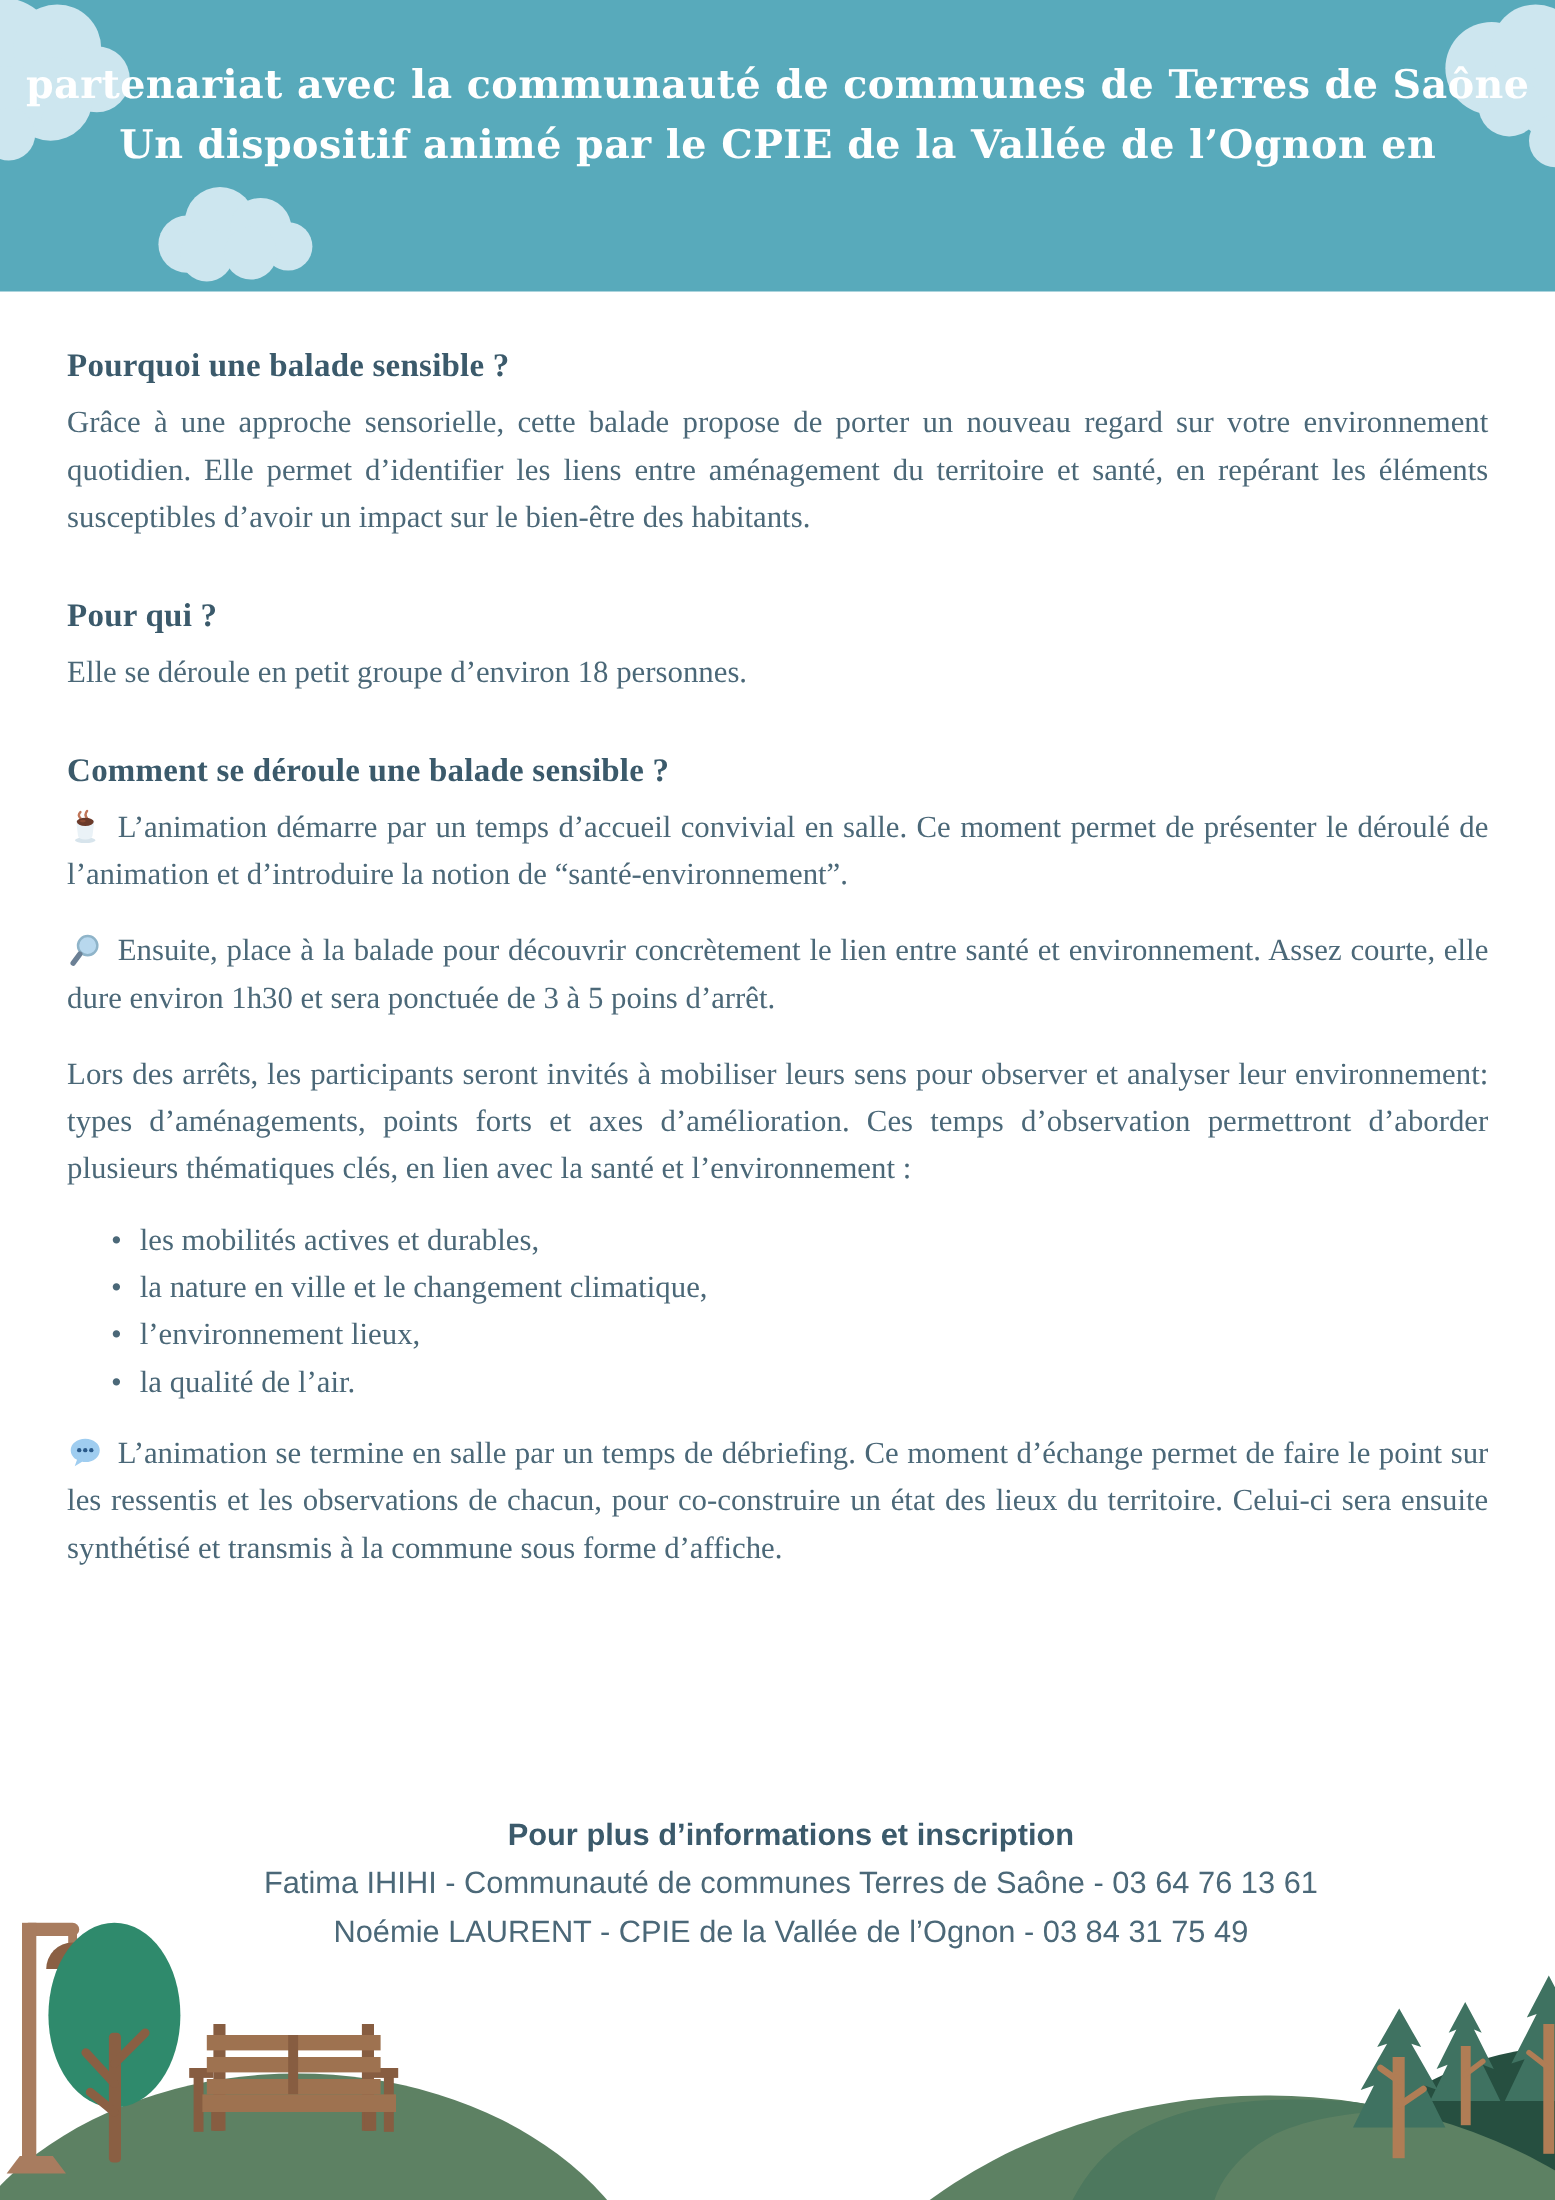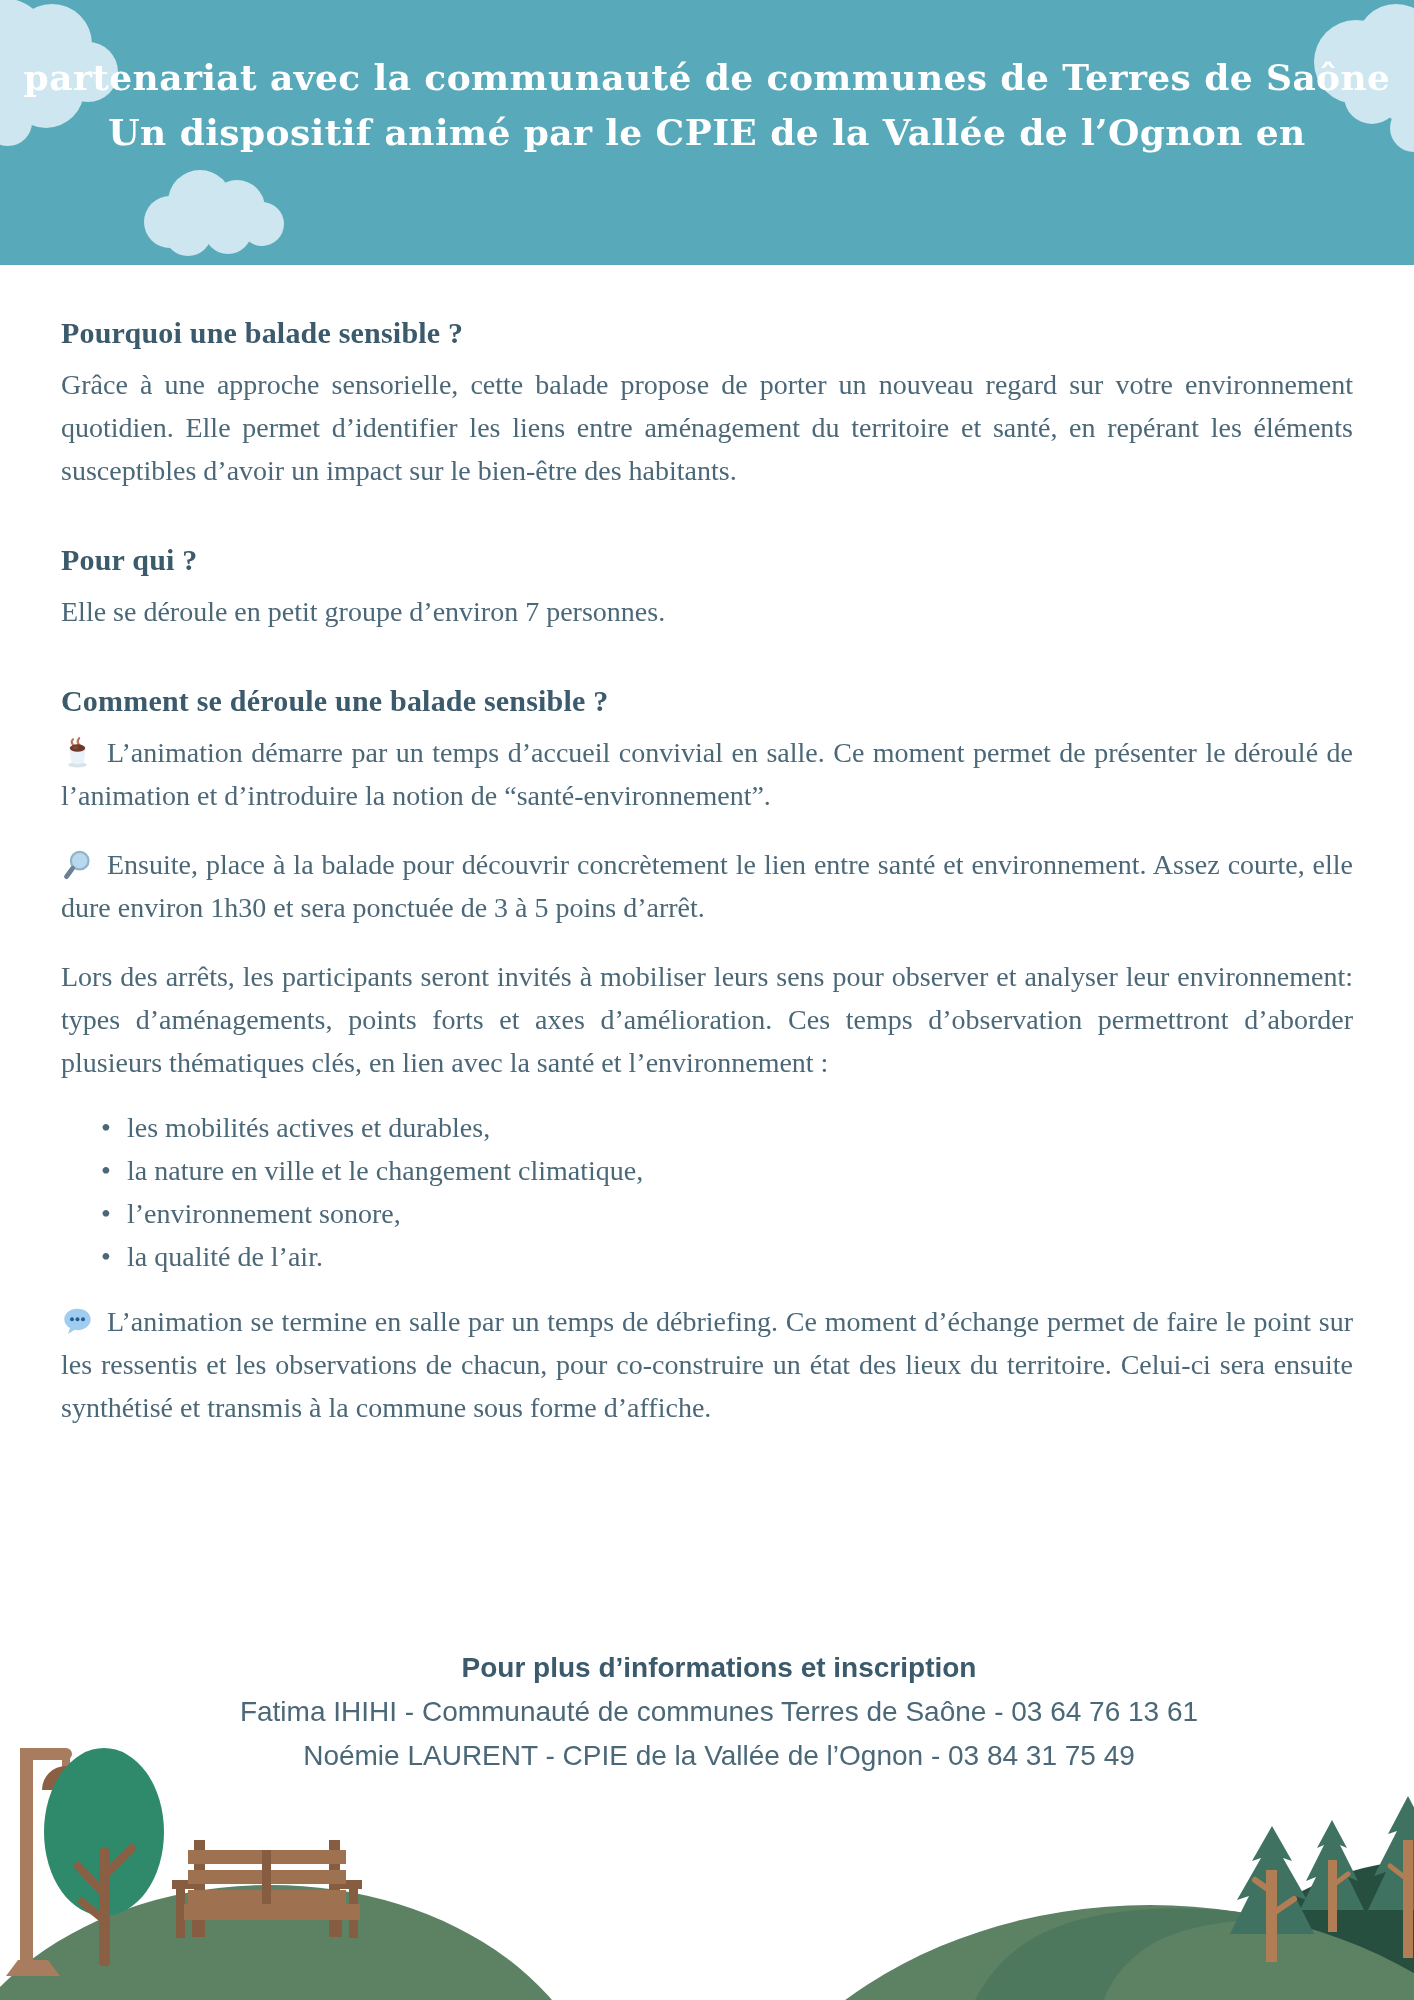--- a/index.html
+++ b/index.html
@@ -77,21 +77,21 @@
 
 <main class="content">
 
   <section>
     <h2>Pourquoi une balade sensible ?</h2>
     <p class="body">Grâce à une approche sensorielle, cette balade propose de porter un nouveau regard sur votre environnement quotidien. Elle permet d’identifier les liens entre aménagement du territoire et santé, en repérant les éléments susceptibles d’avoir un impact sur le bien-être des habitants.</p>
   </section>
 
   <section>
     <h2>Pour qui ?</h2>
-    <p class="body">Elle se déroule en petit groupe d’environ 7 personnes.</p>
+    <p class="body">Elle se déroule en petit groupe d’environ 18 personnes.</p>
   </section>
 
   <section>
     <h2>Comment se déroule une balade sensible ?</h2>
 
     <p class="body"><span class="pi"><svg viewBox="0 0 30 30" width="33" height="33">
             <path d="M11 3 q-2.5 2.5 0 5" fill="none" stroke="#c0765a" stroke-width="2" stroke-linecap="round"></path>
             <path d="M16.5 2 q-2.5 3 0 6" fill="none" stroke="#c0765a" stroke-width="2" stroke-linecap="round"></path>
             <ellipse cx="15" cy="26.2" rx="8.5" ry="2.4" fill="#d7e4ec"></ellipse>
             <path d="M7.5 10 L22.5 10 L21 22.5 Q20.4 25.6 15 25.6 Q9.6 25.6 9 22.5 Z" fill="#eaf2f7"></path>
@@ -102,21 +102,21 @@
     <p class="body"><span class="pi"><svg viewBox="0 0 30 30" width="33" height="33">
             <circle cx="17" cy="11.5" r="8" fill="#b8d8ee" stroke="#8fb4c9" stroke-width="2"></circle>
             <line x1="10.5" y1="18.5" x2="5" y2="26" stroke="#6b8095" stroke-width="4.4" stroke-linecap="round"></line>
           </svg></span><span>Ensuite, place à la balade pour découvrir concrètement le lien entre santé et environnement. Assez courte, elle dure environ 1h30 et sera ponctuée de 3 à 5 poins d’arrêt.</span></p>
 
     <p class="body">Lors des arrêts, les participants seront invités à mobiliser leurs sens pour observer et analyser leur environnement: types d’aménagements, points forts et axes d’amélioration. Ces temps d’observation permettront d’aborder plusieurs thématiques clés, en lien avec la santé et l’environnement :</p>
 
     <ul class="bullets">
       <li>les mobilités actives et durables,</li>
       <li>la nature en ville et le changement climatique,</li>
-      <li>l’environnement sonore,</li>
+      <li>l’environnement lieux,</li>
       <li>la qualité de l’air.</li>
     </ul>
 
     <p class="body"><span class="pi"><svg viewBox="0 0 30 30" width="33" height="33">
             <path d="M15 3.5 C8.1 3.5 3 7.8 3 13 C3 16.4 5 19.3 8.2 21 L6.3 26.4 L12.4 22.6 C13.2 22.8 14.1 22.9 15 22.9 C21.9 22.9 27 18.5 27 13 C27 7.8 21.9 3.5 15 3.5 Z" fill="#9fcdf0"></path>
             <circle cx="10" cy="13" r="1.8" fill="#2a5a8a"></circle>
             <circle cx="15" cy="13" r="1.8" fill="#2a5a8a"></circle>
             <circle cx="20" cy="13" r="1.8" fill="#2a5a8a"></circle>
           </svg></span><span>L’animation se termine en salle par un temps de débriefing. Ce moment d’échange permet de faire le point sur les ressentis et les observations de chacun, pour co-construire un état des lieux du territoire. Celui-ci sera ensuite synthétisé et transmis à la commune sous forme d’affiche.</span></p>
   </section>

